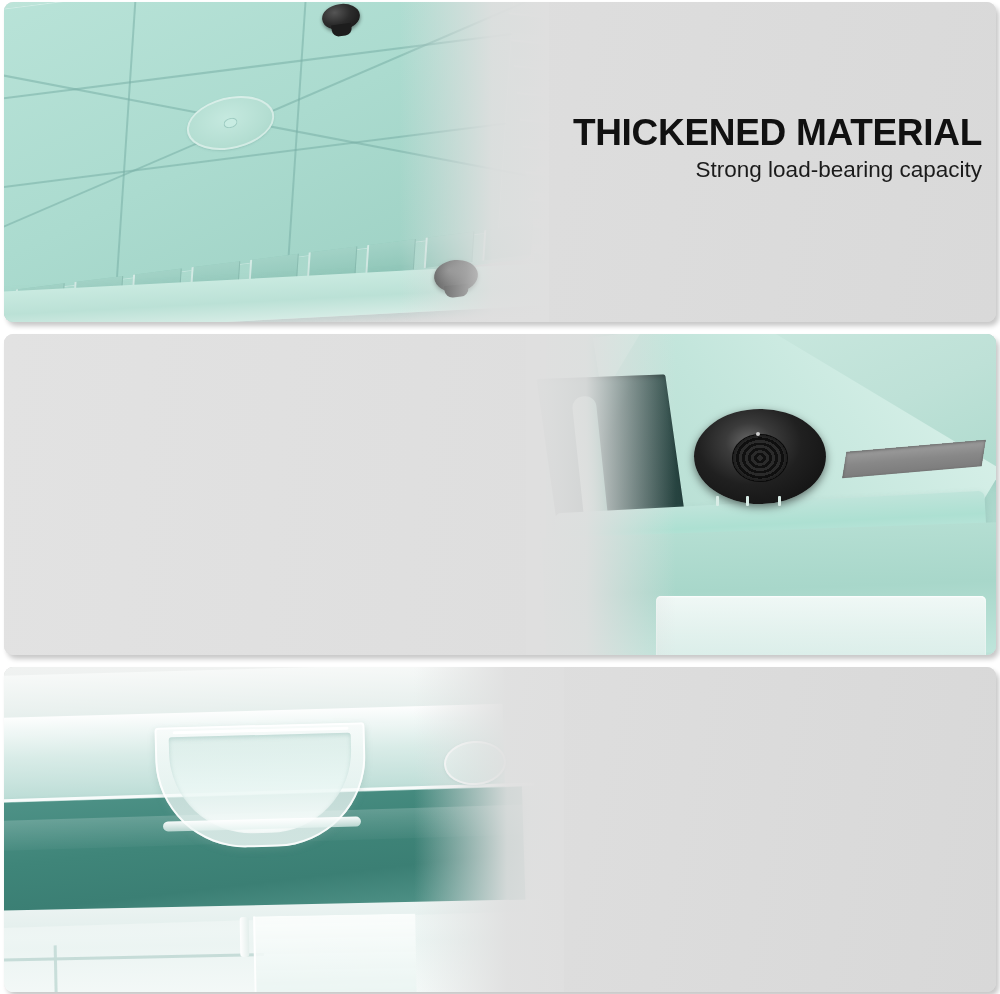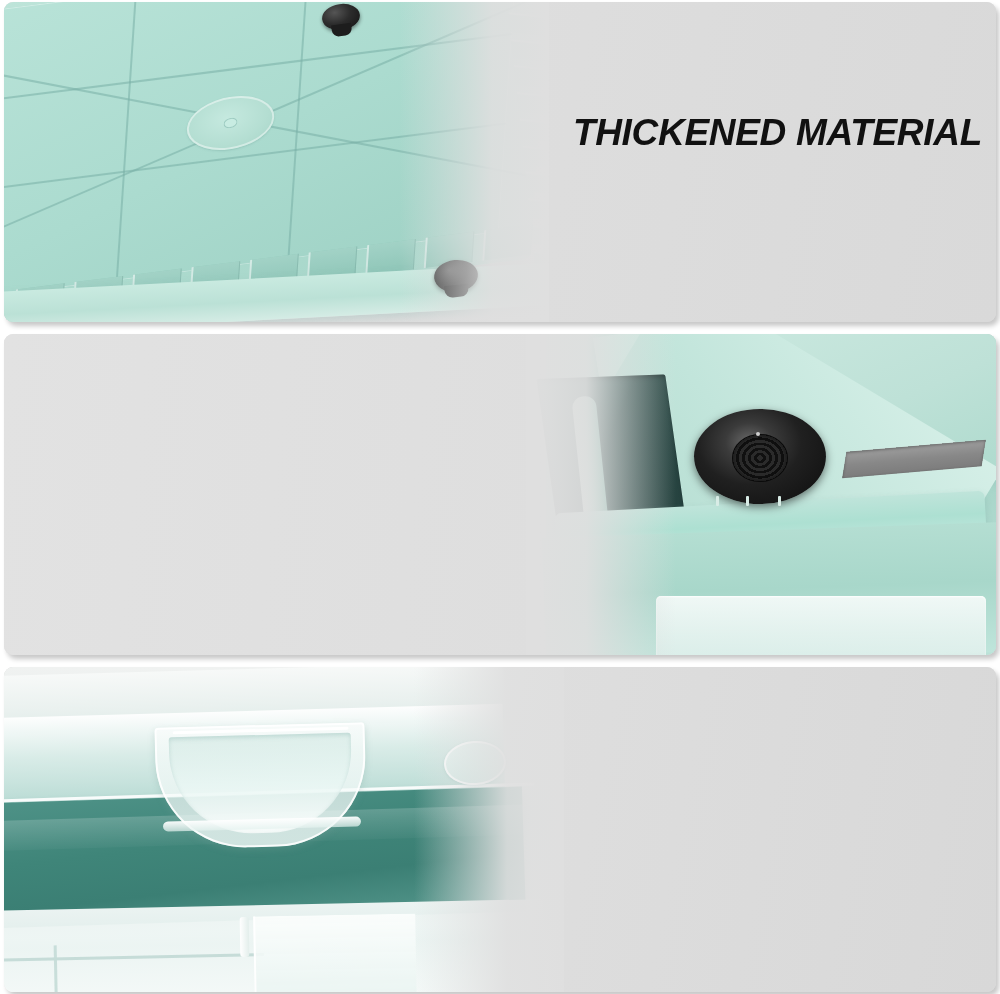--- a/index.html
+++ b/index.html
@@ -34,21 +34,20 @@
     top: 0;
     overflow: hidden;
   }
   .panel-text {
     position: absolute;
     z-index: 40;
   }
   .headline {
     font-family: "Liberation Sans", sans-serif;
     font-weight: bold;
-    font-style: italic;
     font-size: 37px;
     letter-spacing: -0.3px;
     color: #111111;
     white-space: nowrap;
     line-height: 1.05;
     margin: 0;
   }
   .subline {
     font-family: "Liberation Sans", sans-serif;
     font-weight: normal;
@@ -524,20 +523,21 @@
       </div>
 
       <div class="skirt"></div>
       <div class="caster" id="caster-top"></div>
       <div class="caster" id="caster-bottom"></div>
       <div class="photo-fade-right"></div>
     </div>
 
     <div class="panel-text align-right" id="text-1">
       <p class="headline">THICKENED MATERIAL</p>
+      <p class="subline">Strong load-bearing capacity</p>
     </div>
   </section>
 
   <section class="panel" id="panel-2">
     <div class="bg-grad"></div>
 
     <div class="panel-photo" id="photo-2">
       <div class="p2-body"></div>
       <div class="p2-lid-face"></div>
       <div class="p2-diagonal"></div>

